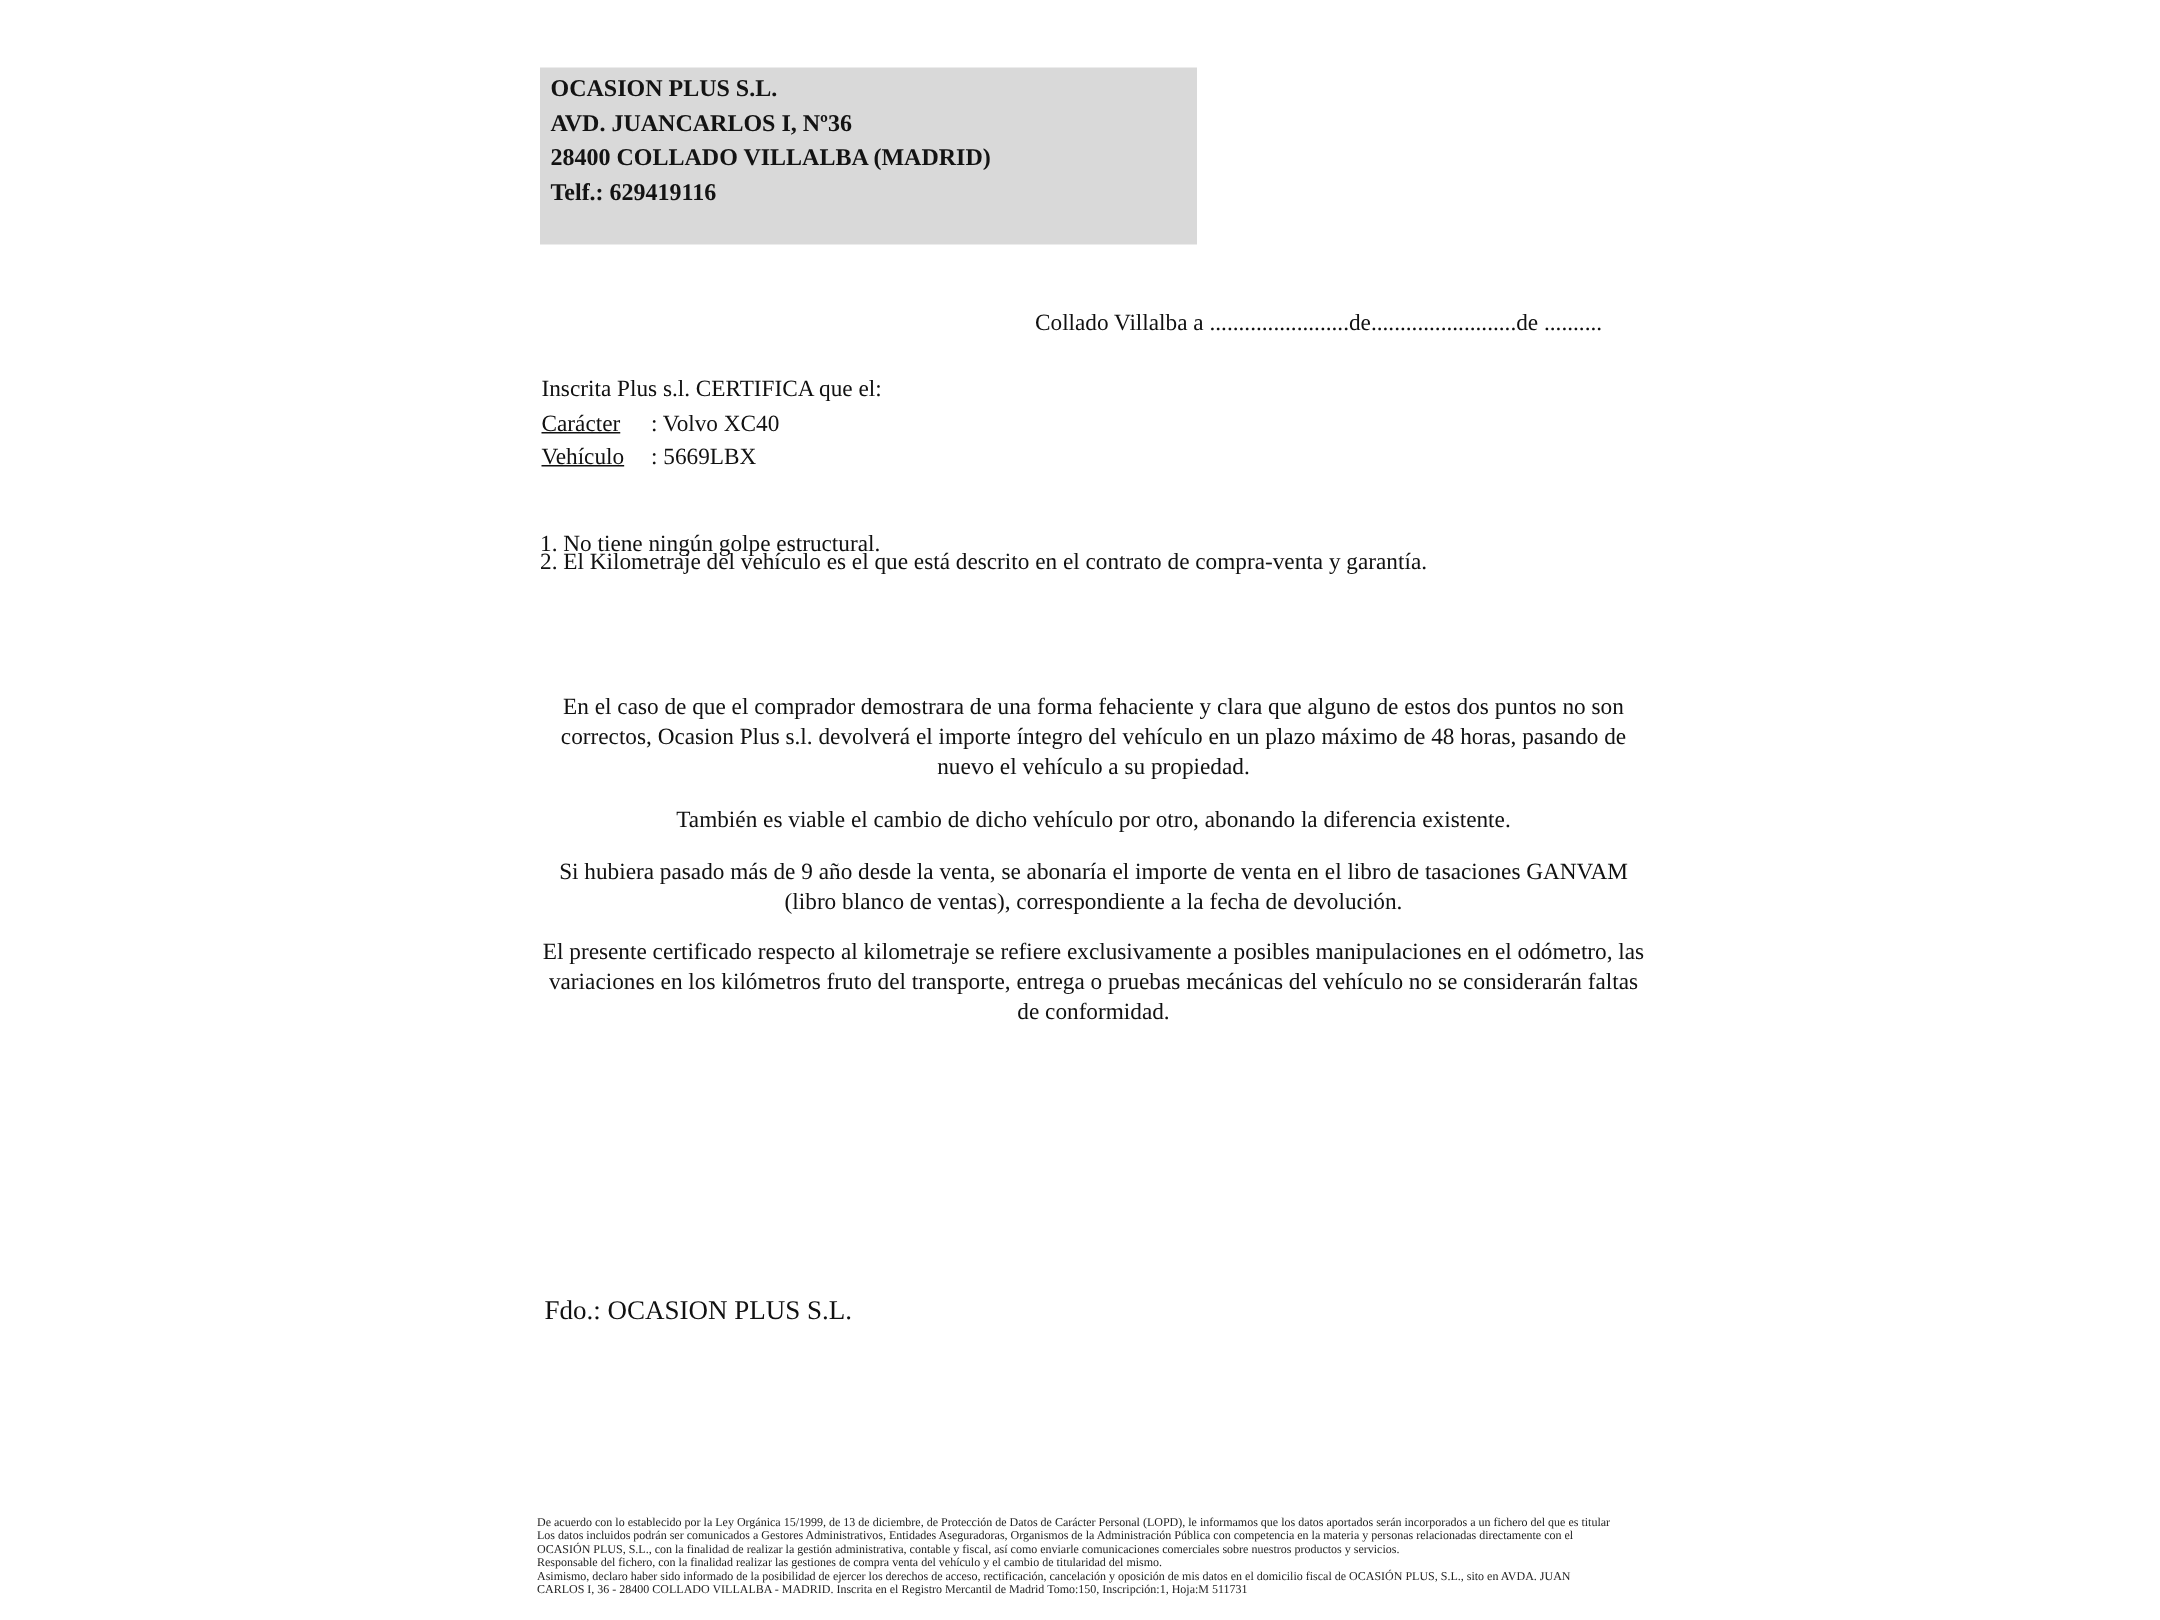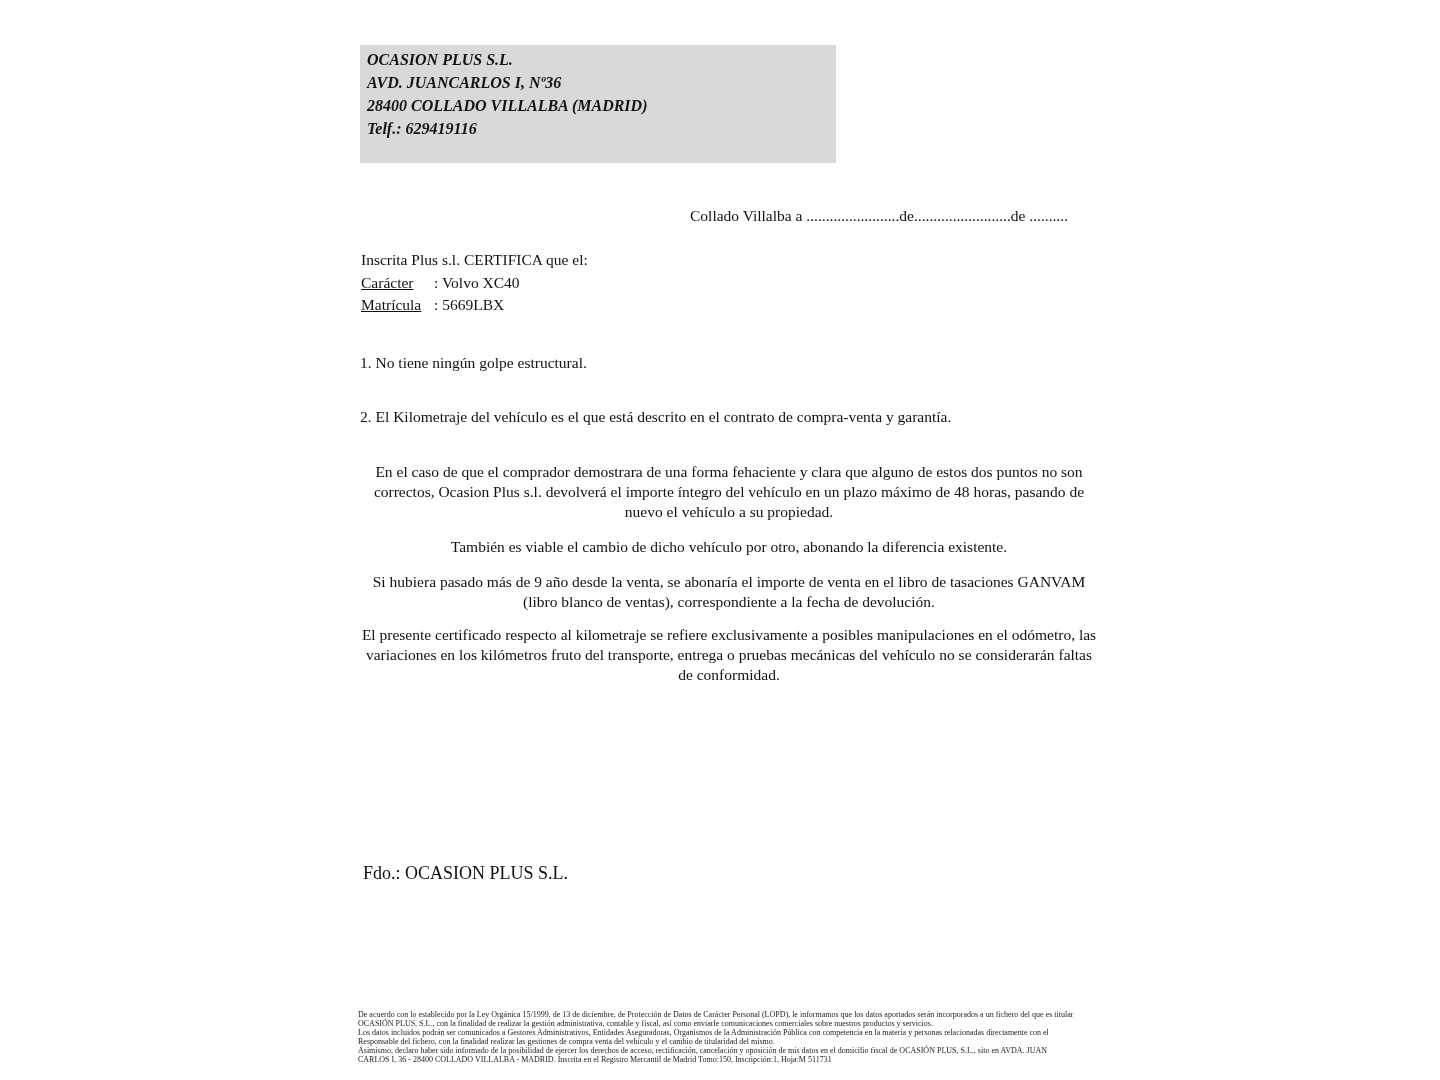--- a/index.html
+++ b/index.html
@@ -14,26 +14,25 @@
     background: #ffffff;
     overflow: hidden;
     font-family: "Liberation Serif", "DejaVu Serif", serif;
     color: #111111;
   }
   
   .letterhead {
     position: absolute;
     left: 360px;
     top: 45px;
-    width: 476px;
+    width: 438px;
     height: 118px;
     background: #d9d9d9;
     box-sizing: border-box;
     padding: 3px 0 0 7px;
-    font-style: italic;
   }
   .lh-line {
     font-size: 16px;
     font-weight: bold;
     line-height: 23px;
     white-space: nowrap;
     color: #131313;
   }
   
   .dateline {
@@ -65,21 +64,21 @@
   }
   
   .condition {
     position: absolute;
     left: 360px;
     width: 740px;
     font-size: 15.5px;
     line-height: 20px;
   }
   .cond-1 { top: 353px; }
-  .cond-2 { top: 407px; }
+  .cond-2 { top: 365px; }
   
   .para {
     position: absolute;
     left: 360px;
     width: 738px;
     font-size: 15.5px;
     line-height: 20px;
     text-align: center;
   }
   .para-1 { top: 462px; }
@@ -122,36 +121,36 @@
   </div>
 
   <div class="dateline">Collado Villalba a ........................de.........................de ..........</div>
 
   <div class="cert-block">
     <div class="cert-row">Inscrita Plus s.l. CERTIFICA que el:</div>
     <div class="cert-row">
       <span class="cert-label">Carácter</span><span class="cert-value">: Volvo XC40</span>
     </div>
     <div class="cert-row">
-      <span class="cert-label">Matrícula</span><span class="cert-value">: 5669LBX</span>
+      <span class="cert-label">Vehículo</span><span class="cert-value">: 5669LBX</span>
     </div>
   </div>
 
   <div class="condition cond-1">1. No tiene ningún golpe estructural.</div>
   <div class="condition cond-2">2. El Kilometraje del vehículo es el que está descrito en el contrato de compra-venta y garantía.</div>
 
   <div class="para para-1">En el caso de que el comprador demostrara de una forma fehaciente y clara que alguno de estos dos puntos no son correctos, Ocasion Plus s.l. devolverá el importe íntegro del vehículo en un plazo máximo de 48 horas, pasando de nuevo el vehículo a su propiedad.</div>
   <div class="para para-2">También es viable el cambio de dicho vehículo por otro, abonando la diferencia existente.</div>
   <div class="para para-3">Si hubiera pasado más de 9 año desde la venta, se abonaría el importe de venta en el libro de tasaciones GANVAM (libro blanco de ventas), correspondiente a la fecha de devolución.</div>
   <div class="para para-4">El presente certificado respecto al kilometraje se refiere exclusivamente a posibles manipulaciones en el odómetro, las variaciones en los kilómetros fruto del transporte, entrega o pruebas mecánicas del vehículo no se considerarán faltas de conformidad.</div>
 
   <div class="signature">Fdo.: OCASION PLUS S.L.</div>
 
   <div class="legal">
     <div class="legal-line">De acuerdo con lo establecido por la Ley Orgánica 15/1999, de 13 de diciembre, de Protección de Datos de Carácter Personal (LOPD), le informamos que los datos aportados serán incorporados a un fichero del que es titular</div>
+    <div class="legal-line">Los datos incluidos podrán ser comunicados a Gestores Administrativos, Entidades Aseguradoras, Organismos de la Administración Pública con competencia en la materia y personas relacionadas directamente con el</div>
     <div class="legal-line">OCASIÓN PLUS, S.L., con la finalidad de realizar la gestión administrativa, contable y fiscal, así como enviarle comunicaciones comerciales sobre nuestros productos y servicios.</div>
-    <div class="legal-line">Los datos incluidos podrán ser comunicados a Gestores Administrativos, Entidades Aseguradoras, Organismos de la Administración Pública con competencia en la materia y personas relacionadas directamente con el</div>
     <div class="legal-line">Responsable del fichero, con la finalidad realizar las gestiones de compra venta del vehículo y el cambio de titularidad del mismo.</div>
     <div class="legal-line">Asimismo, declaro haber sido informado de la posibilidad de ejercer los derechos de acceso, rectificación, cancelación y oposición de mis datos en el domicilio fiscal de OCASIÓN PLUS, S.L., sito en AVDA. JUAN</div>
     <div class="legal-line">CARLOS I, 36 - 28400 COLLADO VILLALBA - MADRID. Inscrita en el Registro Mercantil de Madrid Tomo:150, Inscripción:1, Hoja:M 511731</div>
   </div>
 
 </div>
 
 </body></html>

